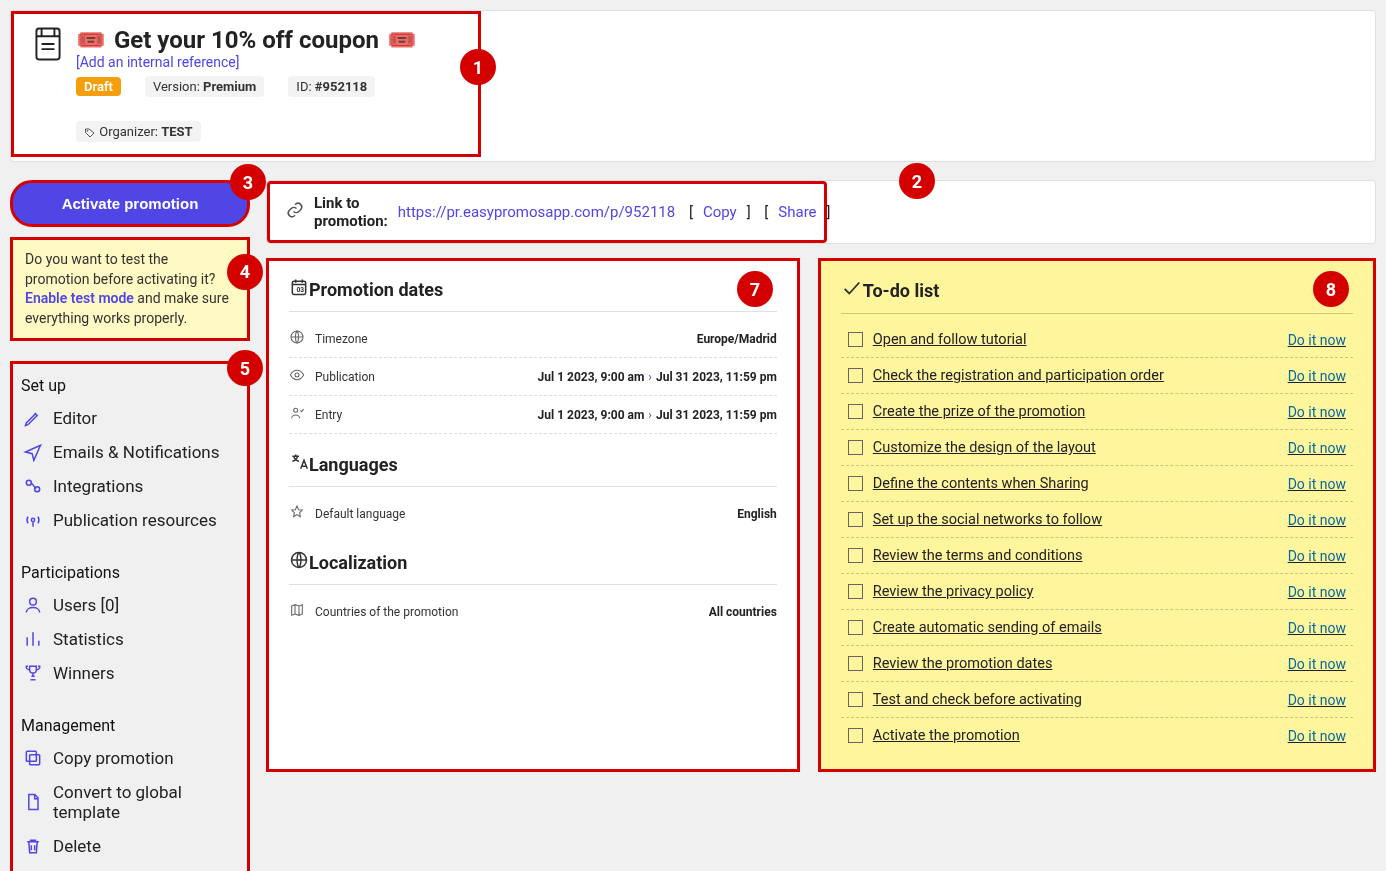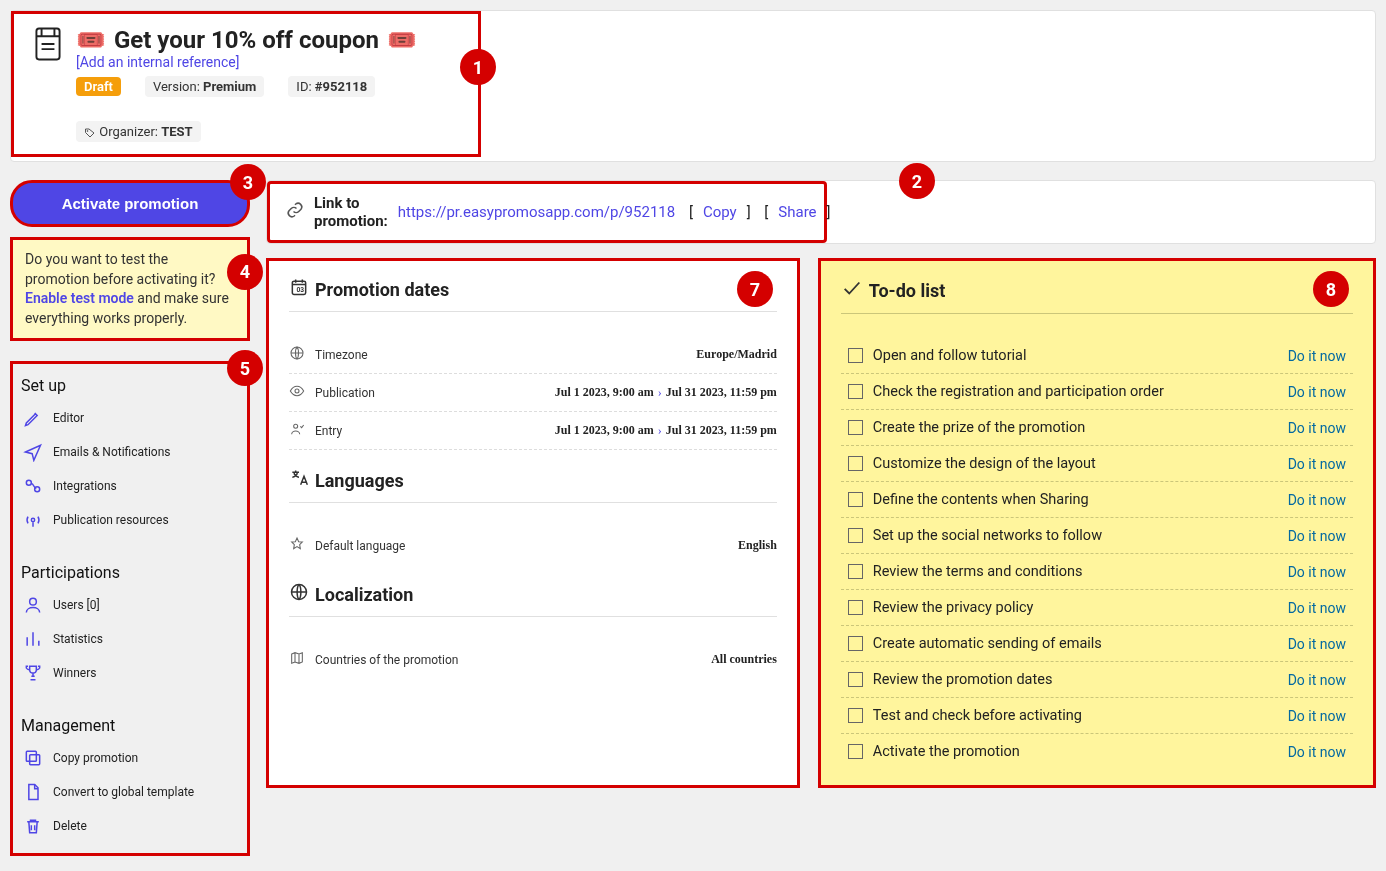--- a/index.html
+++ b/index.html
@@ -14,36 +14,36 @@
 .badge-draft { background:#f59e0b; color:#fff; padding:2px 8px; border-radius:4px; font-weight:600; font-size:13px;}
 .meta-chip { background:#f3f3f3; color:#333; padding:3px 8px; border-radius:4px; font-size:13px;}
 .meta-chip b { font-weight:700; }
 .layout { display:flex; gap:16px; align-items:flex-start; }
 .sidebar { width: 240px; flex-shrink:0; }
 .activate-btn { width:100%; background:#4f46e5; color:#fff; border:none; border-radius:22px; padding:12px 0; font-size:15px; font-weight:600; cursor:pointer; border:3px solid #d40000; }
 .test-box { background:#fff9c4; border:3px solid #d40000; padding:10px 12px; margin-top:10px; font-size:14px; color:#333; line-height:1.4;}
 .test-box a { color:#4f46e5; text-decoration:none; font-weight:600;}
 .nav-block { margin-top:20px; border:3px solid #d40000; padding:6px 4px 10px 4px; background:transparent; }
 .nav-section-title { font-weight:400; font-size:16px; padding:6px 4px; color:#111;}
-.nav-item { display:flex; align-items:center; gap:10px; padding:7px 6px; color:#222; cursor:pointer; font-size:12px; }
+.nav-item { display:flex; align-items:center; gap:10px; padding:7px 6px; color:#222; cursor:pointer; font-size:17px; }
 .nav-icon { width:20px; height:20px; color:#4f46e5; display:inline-flex; align-items:center; justify-content:center; }
 .main { flex:1; display:flex; flex-direction:column; gap:14px; }
 .link-bar { background:#fff; border:3px solid #d40000; border-radius:4px; padding:10px 16px; display:flex; align-items:center; gap:10px; font-size:15px; }
 .link-bar a { color:#4f46e5; text-decoration:none; }
 .link-bar-outer { background:#fff; border:1px solid #e0e0e0; border-radius:4px; }
 .grid { display:flex; gap:18px; }
 .card { background:#fff; border:3px solid #d40000; padding:16px 20px; flex:1; }
-.card-section-title { font-size:18px; font-weight:700; display:flex; align-items:center; gap:6px; padding-bottom:10px; border-bottom:1px solid #e0e0e0; margin-bottom:24px;}
+.card-section-title { font-size:18px; font-weight:700; display:flex; align-items:center; gap:0; padding-bottom:10px; border-bottom:1px solid #e0e0e0; margin-bottom:8px;}
 .row { display:flex; justify-content:space-between; align-items:center; padding:9px 0; border-bottom:1px dashed #ddd; font-size:12px;}
 .row:last-child { border-bottom:none; }
 .row-label { display:flex; align-items:center; gap:10px; color:#333; }
-.row-value { font-weight:700; color:#222; text-align:right;font-family:Liberation Serif, serif; }
+.row-value { font-weight:700; color:#222; text-align:right; }
 .row-value .sep { color:#4f46e5; font-weight:400; padding:0 4px;}
 .todo-card { background:#fff59d; }
-.todo-row { display:flex; align-items:center; gap:10px; padding:9px 7px; border-bottom:1px dashed #cbc67a; }
+.todo-row { display:flex; align-items:center; gap:10px; padding:9px 7px; border-bottom:1px dashed #cbc67a;text-decoration:underline; }
 .todo-row:last-child { border-bottom:none;}
 .checkbox { width:15px; height:15px; border:1.5px solid #666; display:inline-block; flex-shrink:0;}
 .todo-text { flex:1; font-size:14.5px; color:#222;}
 .todo-action { color:#0369a1; font-size:14px; cursor:pointer;}
 .callout { position:absolute; width:36px; height:36px; background:#d40000; color:#fff; border-radius:50%; display:flex; align-items:center; justify-content:center; font-weight:700; font-size:18px; z-index:10;}
 .callout.c1 { top:35px; right:-18px;}
 .section-divider { height:20px; }
 .help-section { margin-top:30px; padding:4px;}
 .icon-svg { width:20px; height:20px; }
 .mini-icon { color:#555; }

